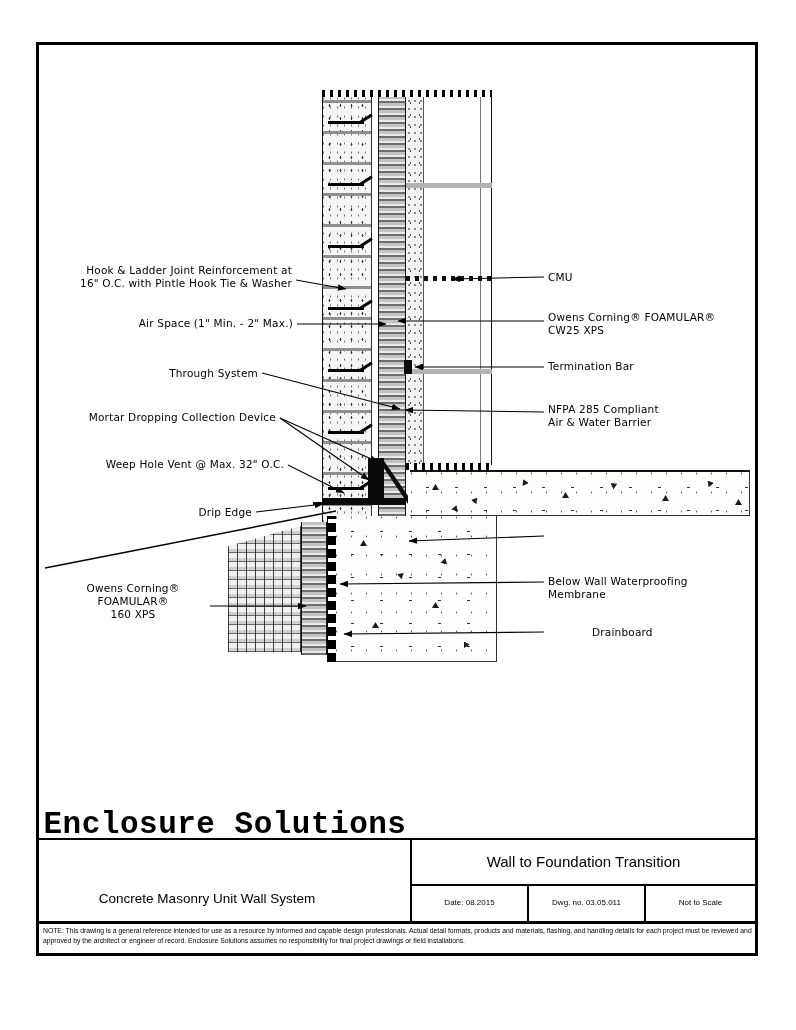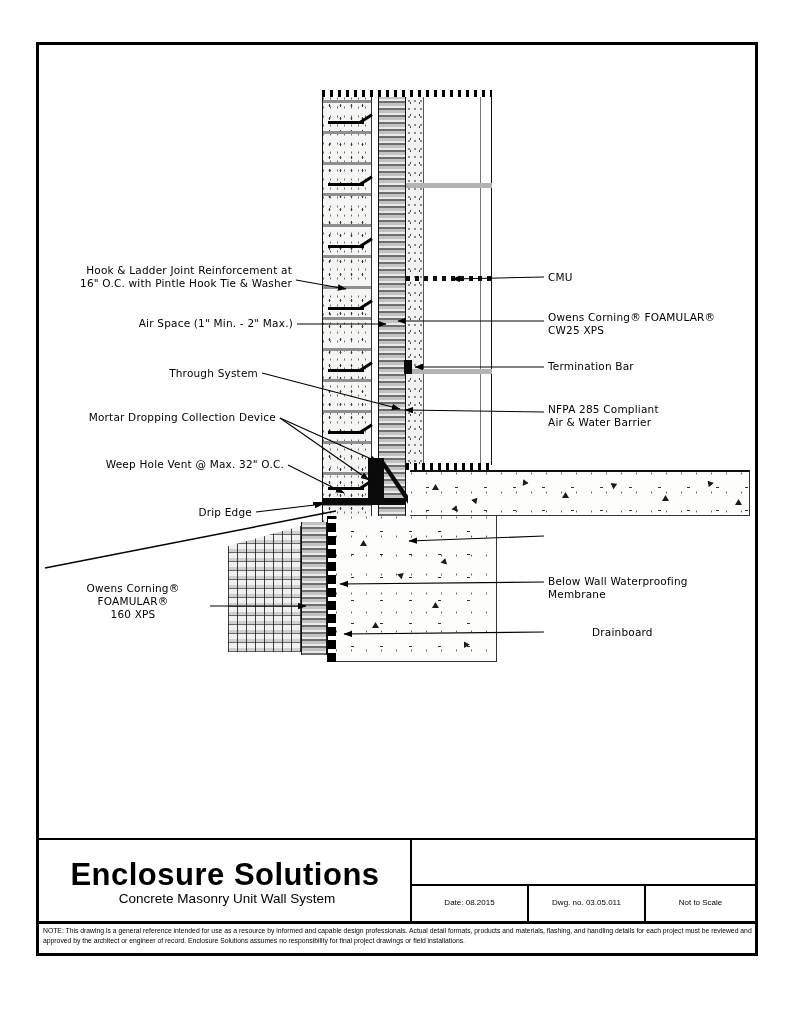--- a/index.html
+++ b/index.html
@@ -177,23 +177,24 @@
   <div class="abs lbl" style="left:548px;top:360px;">Termination Bar</div>
   <div class="abs lbl" style="left:548px;top:403px;">NFPA 285 Compliant
 Air &amp; Water Barrier</div>
   <div class="abs lbl" style="left:548px;top:575px;">Below Wall Waterproofing
 Membrane</div>
   <div class="abs lbl" style="left:548px;top:626px;margin-left:44px;">Drainboard</div>
 
   <div class="abs tb-line" style="left:39px;top:838px;width:716px;height:0;"></div>
   <div class="abs tb-v" style="left:410px;top:838px;height:84px;"></div>
 
-  <div class="abs company" style="left:42px;top:857px;width:366px;">Enclosure Solutions</div>
-  <div class="abs subtitle" style="left:44px;top:891px;width:366px;">Concrete Masonry Unit Wall System</div>
-
+  <div class="abs company" style="left:42px;top:807px;width:366px;font-family:Liberation Mono, monospace;">Enclosure Solutions</div>
+  <div class="abs subtitle" style="left:24px;top:891px;width:366px;">Concrete Masonry Unit Wall System</div>
+
+  <div class="abs dwg-title" style="left:412px;top:853px;width:343px;">Wall to Foundation Transition</div>
   <div class="abs tb-line" style="left:412px;top:884px;width:343px;height:0;"></div>
   <div class="abs tb-v" style="left:527px;top:884px;height:38px;"></div>
   <div class="abs tb-v" style="left:644px;top:884px;height:38px;"></div>
 
   <div class="abs tb-cell" style="left:412px;top:898px;width:115px;">Date: 08.2015</div>
   <div class="abs tb-cell" style="left:529px;top:898px;width:115px;text-align:center;">Dwg. no. 03.05.011</div>
   <div class="abs tb-cell" style="left:646px;top:898px;width:109px;">Not to Scale</div>
 
   <div class="abs tb-thick" style="left:39px;top:921px;width:716px;height:0;"></div>
 

